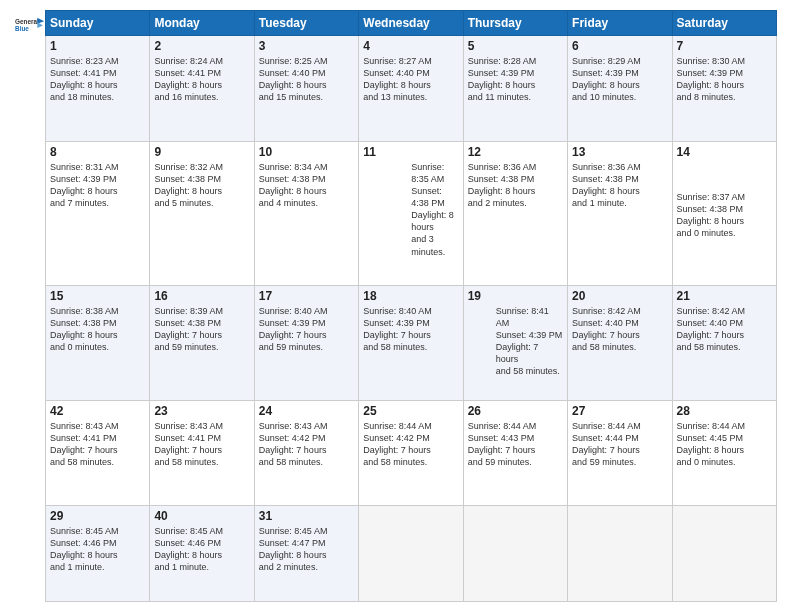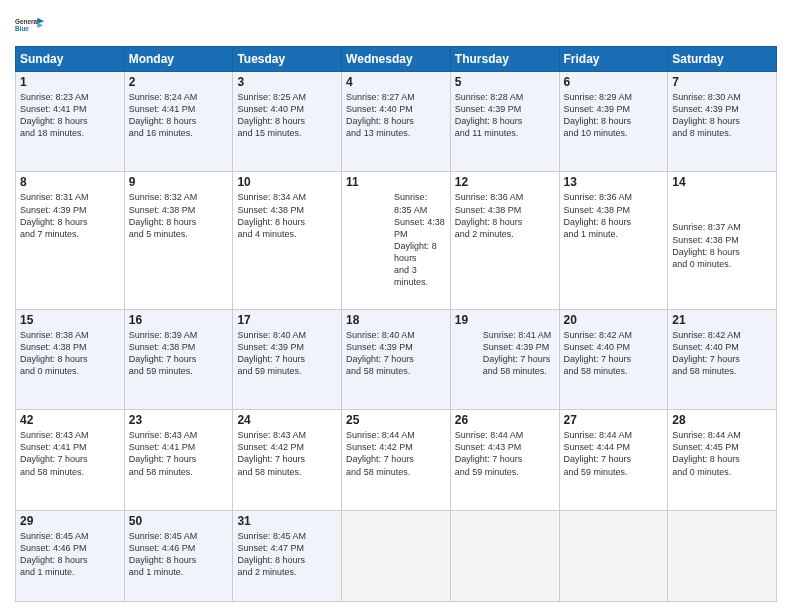--- a/index.html
+++ b/index.html
@@ -8,21 +8,21 @@
       background: #fff;
       width: 792px;
       height: 612px;
       overflow: hidden;
     }
     .page {
       width: 792px;
       height: 612px;
       padding: 10px 15px 10px 15px;
       display: flex;
-      flex-direction: column;
+      flex-direction: row;
     }
     .header {
       display: flex;
       align-items: flex-start;
       justify-content: space-between;
       margin-bottom: 6px;
     }
     .logo {
       display: flex;
       align-items: center;
@@ -329,21 +329,21 @@
         </tr>
         <tr class="row-alt">
           <td class="last-row">
             <span class="day-num">29</span>
             <div class="cell-text" style="white-space: pre-line;">Sunrise: 8:45 AM
 Sunset: 4:46 PM
 Daylight: 8 hours
 and 1 minute.</div>
           </td>
           <td class="last-row">
-            <span class="day-num">50</span>
+            <span class="day-num">40</span>
             <div class="cell-text" style="white-space: pre-line;">Sunrise: 8:45 AM
 Sunset: 4:46 PM
 Daylight: 8 hours
 and 1 minute.</div>
           </td>
           <td class="last-row">
             <span class="day-num">31</span>
             <div class="cell-text" style="white-space: pre-line;">Sunrise: 8:45 AM
 Sunset: 4:47 PM
 Daylight: 8 hours

